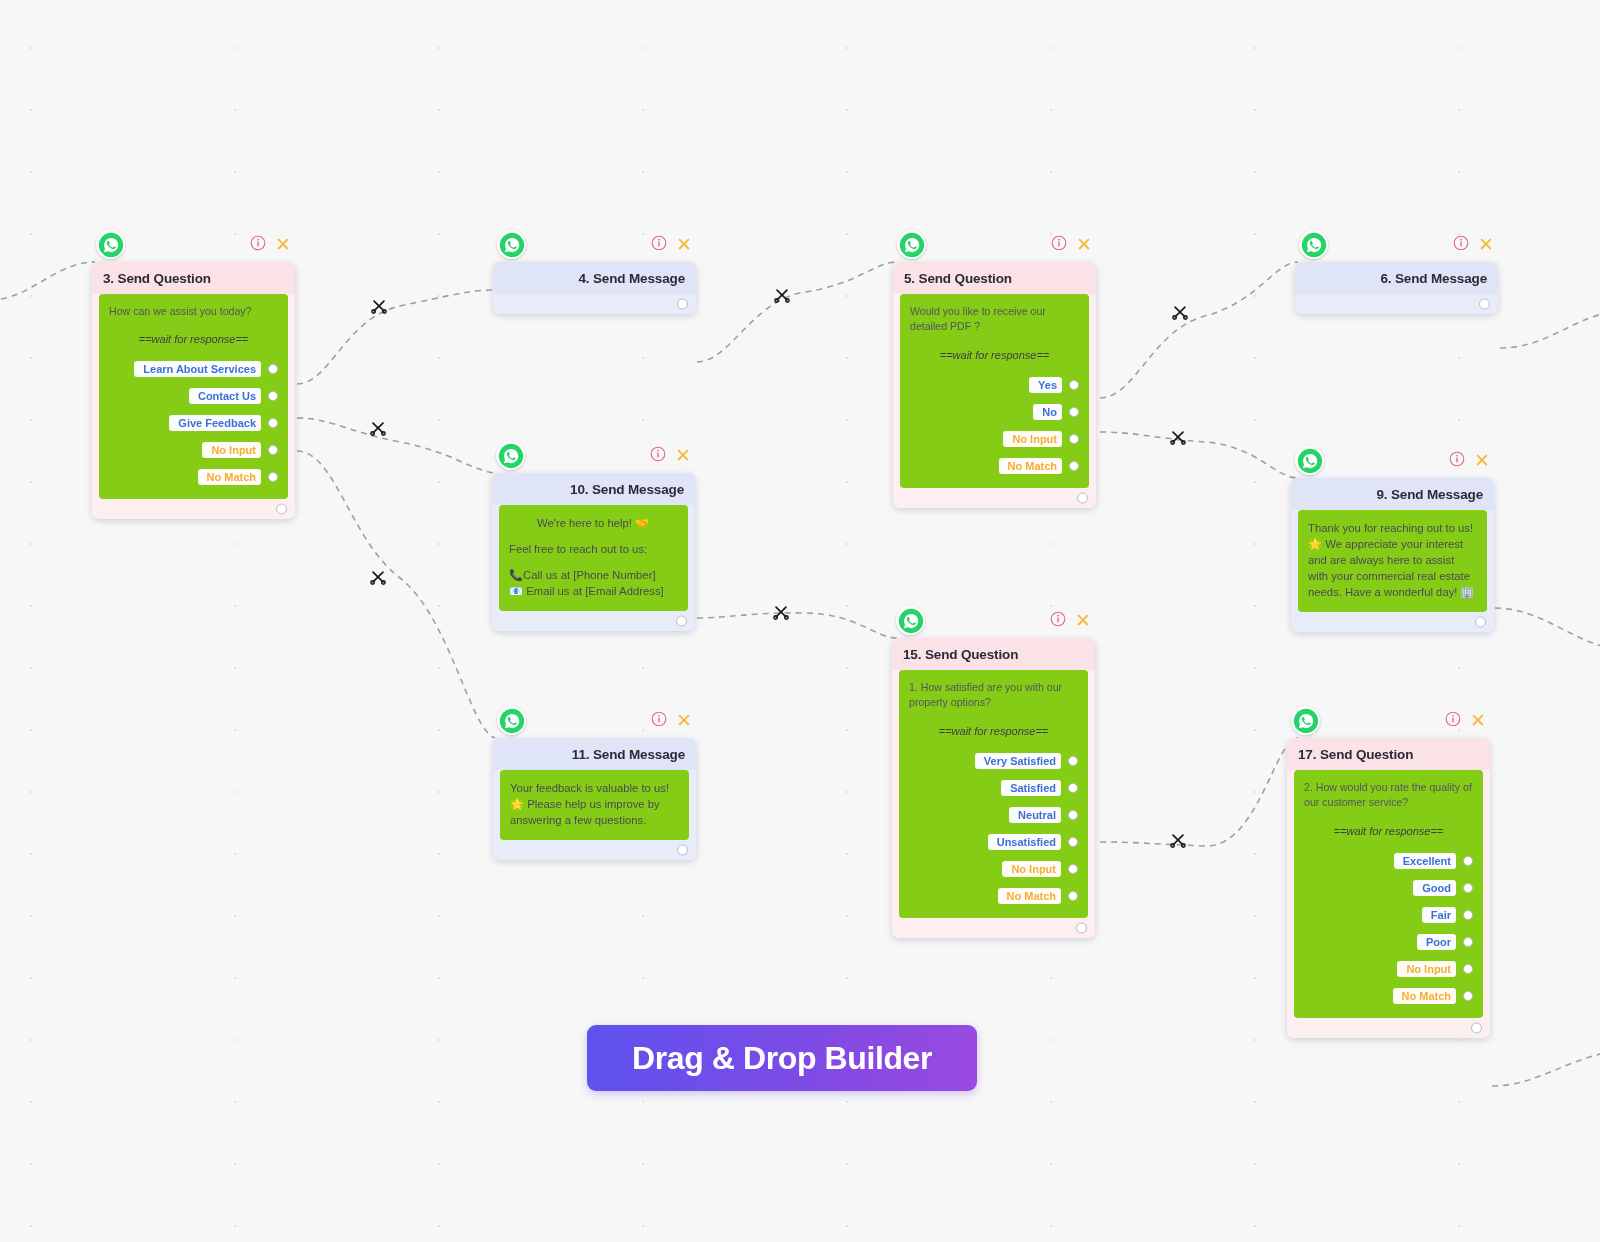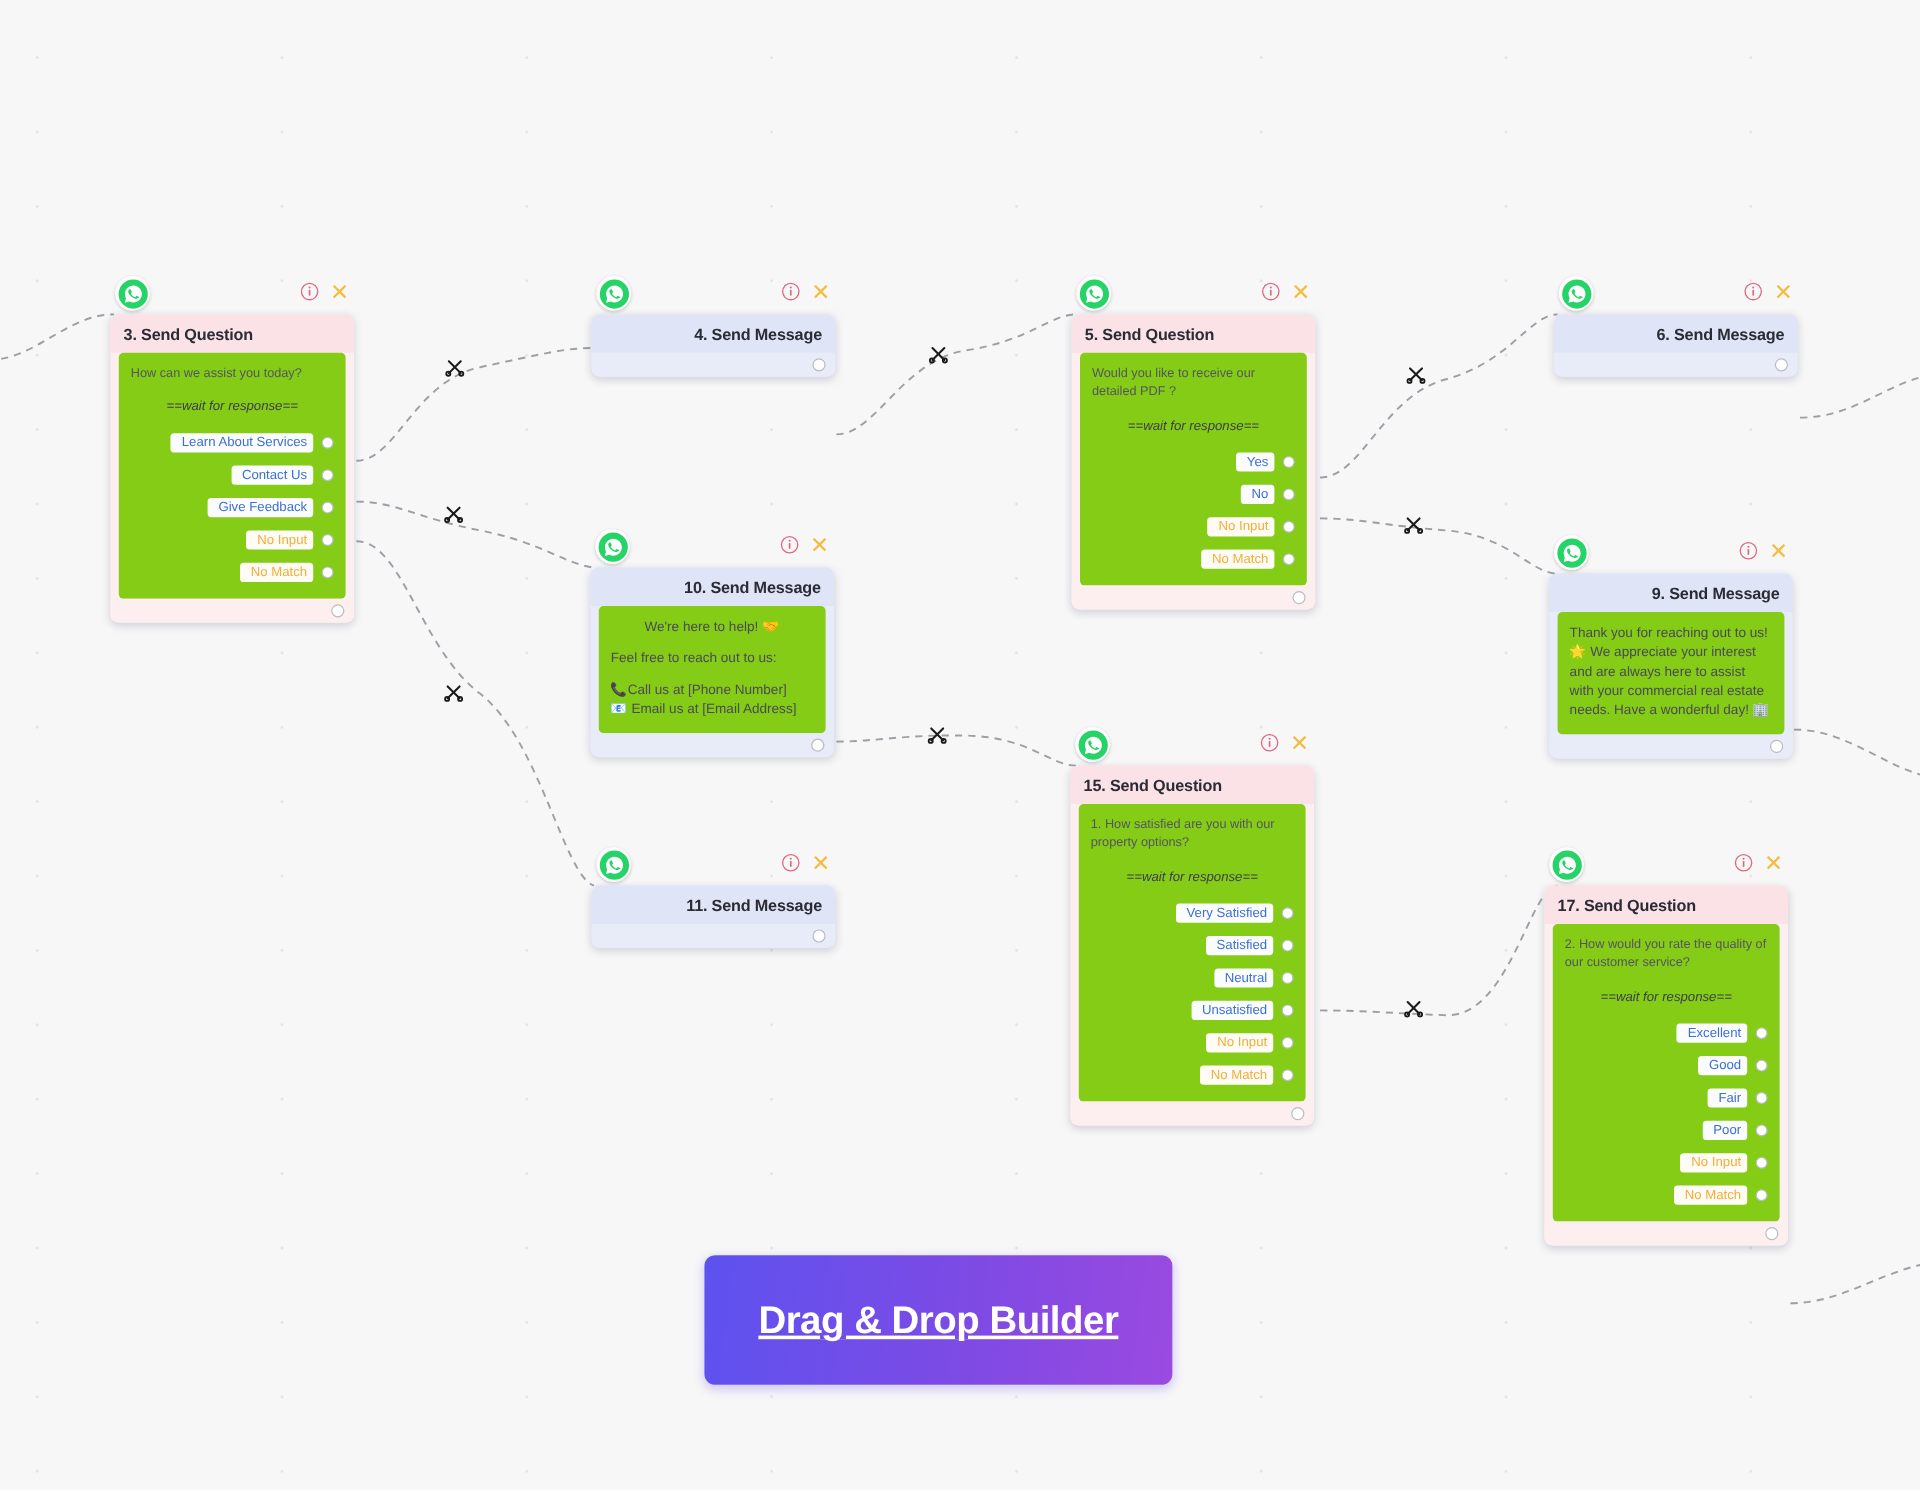--- a/index.html
+++ b/index.html
@@ -168,21 +168,21 @@
     display: flex;
     align-items: center;
     justify-content: flex-end;
     gap: 7px;
     margin-bottom: 11px;
     position: relative;
   }
   .choice:last-child { margin-bottom: 2px; }
   .choice-label {
     font-size: 11px;
-    font-weight: normal;
+    font-weight: bold;
     padding: 2px 5px 2px 9px;
     border-radius: 3px;
     background: #fbfcfe;
     color: #3c6fd4;
     white-space: nowrap;
   }
   .choice.fallback .choice-label {
     color: #f3ad36;
     background: #fffcf6;
   }
@@ -193,35 +193,34 @@
     border: 1.2px solid #b9bcc6;
     background: #ffffff;
     flex: 0 0 auto;
     cursor: pointer;
   }
 
   
   #cta {
     position: absolute;
     left: 587px;
-    top: 1046px;
+    top: 1025px;
     width: 390px;
-    height: 108px;
+    height: 66px;
     border: none;
     border-radius: 9px;
     background: linear-gradient(97deg, #5d52ef 0%, #7f4ae4 58%, #9a4ae0 100%);
     color: #ffffff;
     font-size: 32px;
     font-weight: bold;
     letter-spacing: -0.4px;
     font-family: "Liberation Sans", sans-serif;
     cursor: pointer;
     box-shadow: 0 3px 9px rgba(95,70,220,0.28);
     z-index: 60;
-    text-decoration: underline;
   }
 </style>
 </head>
 <body>
 
 <div id="canvas">
 
   <svg id="edges" viewBox="0 0 1600 1242">
     <path d="M -10,300 C 30,300 55,262 95,262"></path>
     <path d="M 297,384 C 330,384 345,318 400,306 C 452,295 470,290 495,290"></path>
@@ -424,20 +423,25 @@
 </svg>
           </span>
           <span><svg class="icon-info" viewBox="0 0 16 16" aria-hidden="true">
   <circle cx="8" cy="8" r="6.8" fill="none" stroke="#e0697f" stroke-width="1.1"></circle>
   <circle cx="8" cy="4.6" r="0.85" fill="#e0697f"></circle>
   <rect x="7.3" y="6.4" width="1.4" height="5" rx="0.6" fill="#e0697f"></rect>
 </svg></span>
           <span class="icon-close">✕</span>
         </div>
         <div class="node-header">11. Send Message</div>
+        <div class="node-body">
+          <div class="msg-text">
+            <p style="white-space: pre-line;">Your feedback is valuable to us! 🌟 Please help us improve by answering a few questions.</p>
+          </div>
+        </div>
         <div class="node-footer">
           <span class="port-out"></span>
         </div>
       </div>
       <div class="node question" style="left: 892px; top: 638px;">
         <div class="node-toolbar">
           <span class="wa-badge">
             <svg width="26" height="26" viewBox="0 0 32 32" aria-hidden="true">
   <circle cx="16" cy="16" r="15" fill="#25d366"></circle>
   <path fill="#ffffff" d="M16.2 7.4c-4.8 0-8.7 3.9-8.7 8.7 0 1.5.4 3 1.1 4.3L7.4 25l4.8-1.2c1.2.7 2.6 1 4 1 4.8 0 8.7-3.9 8.7-8.7s-3.9-8.7-8.7-8.7zm5 12.3c-.2.6-1.2 1.1-1.7 1.2-.5.1-1 .1-1.6-.1-.4-.1-.9-.3-1.5-.6-2.6-1.1-4.3-3.8-4.5-4-.1-.2-1-1.4-1-2.6 0-1.2.6-1.8.9-2.1.2-.2.5-.3.7-.3h.5c.2 0 .4 0 .6.5.2.6.8 2 .9 2.1.1.1.1.3 0 .5-.1.2-.1.3-.3.5l-.4.4c-.1.1-.3.3-.1.6.2.3.7 1.2 1.6 2 1.1 1 2 1.3 2.3 1.4.3.1.4.1.6-.1.2-.2.7-.8.9-1.1.2-.3.4-.2.6-.1.2.1 1.5.7 1.8.8.3.1.4.2.5.3.1.2.1.7-.1 1.3z"></path>

